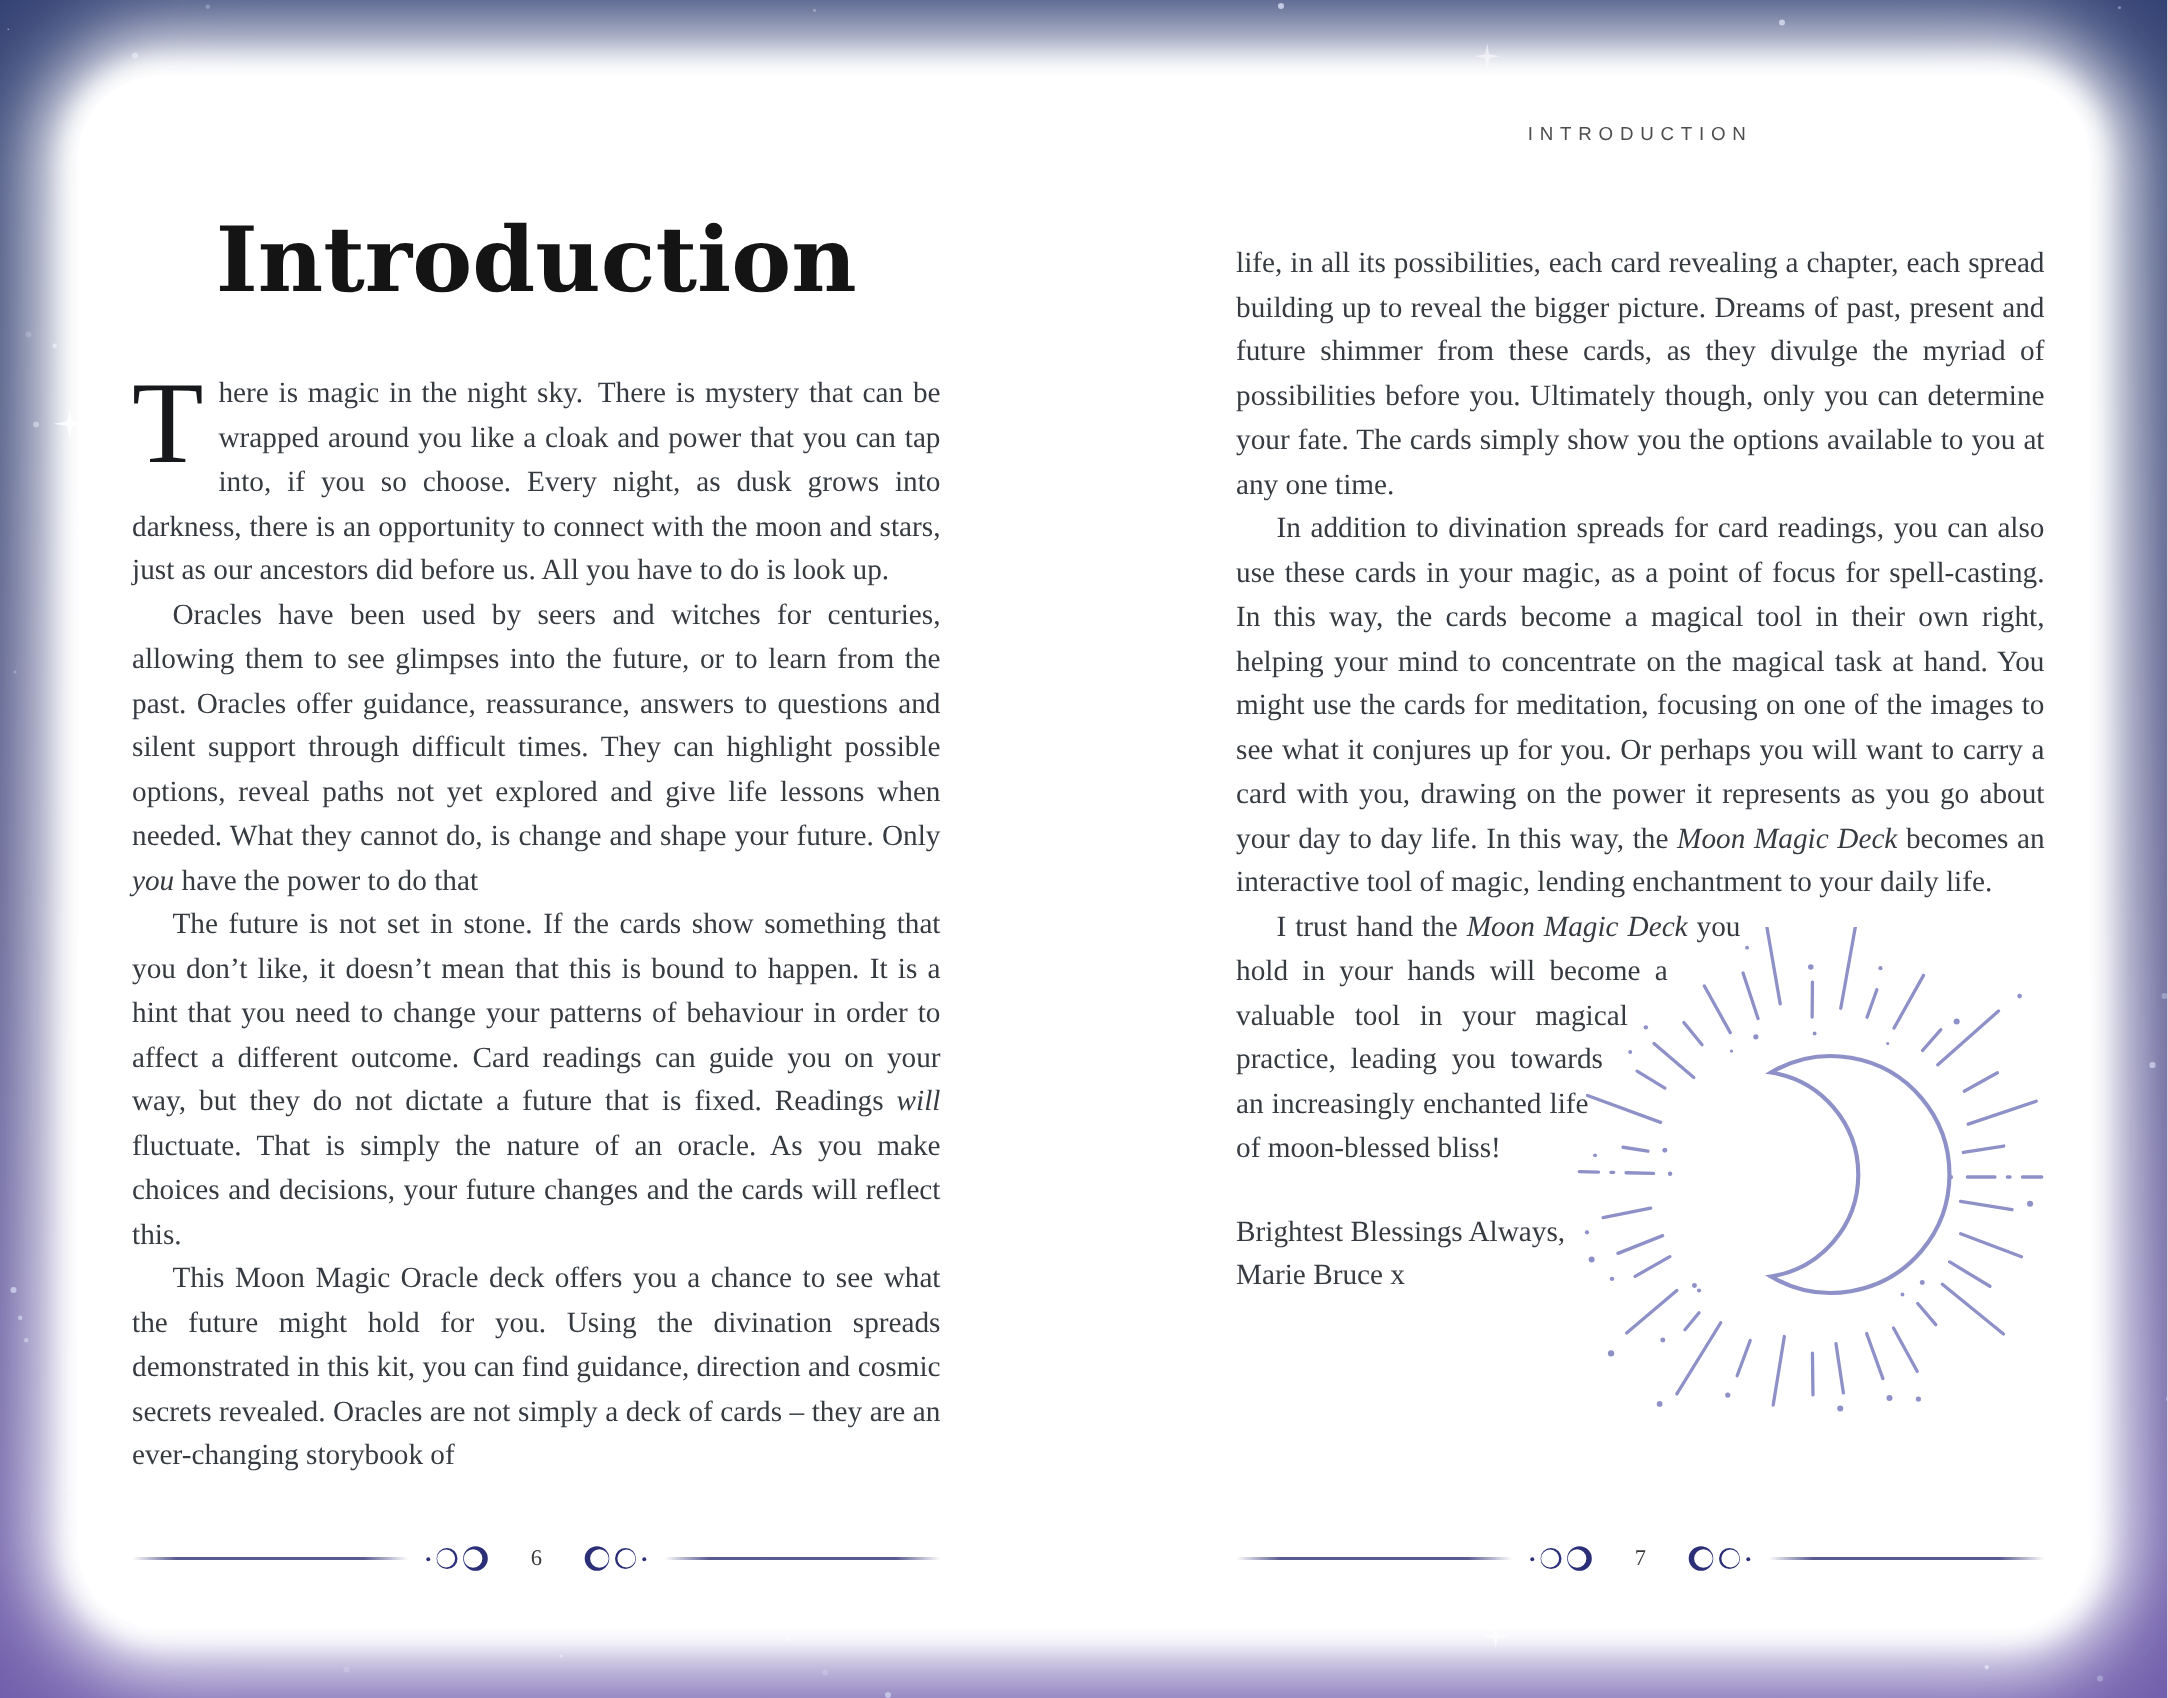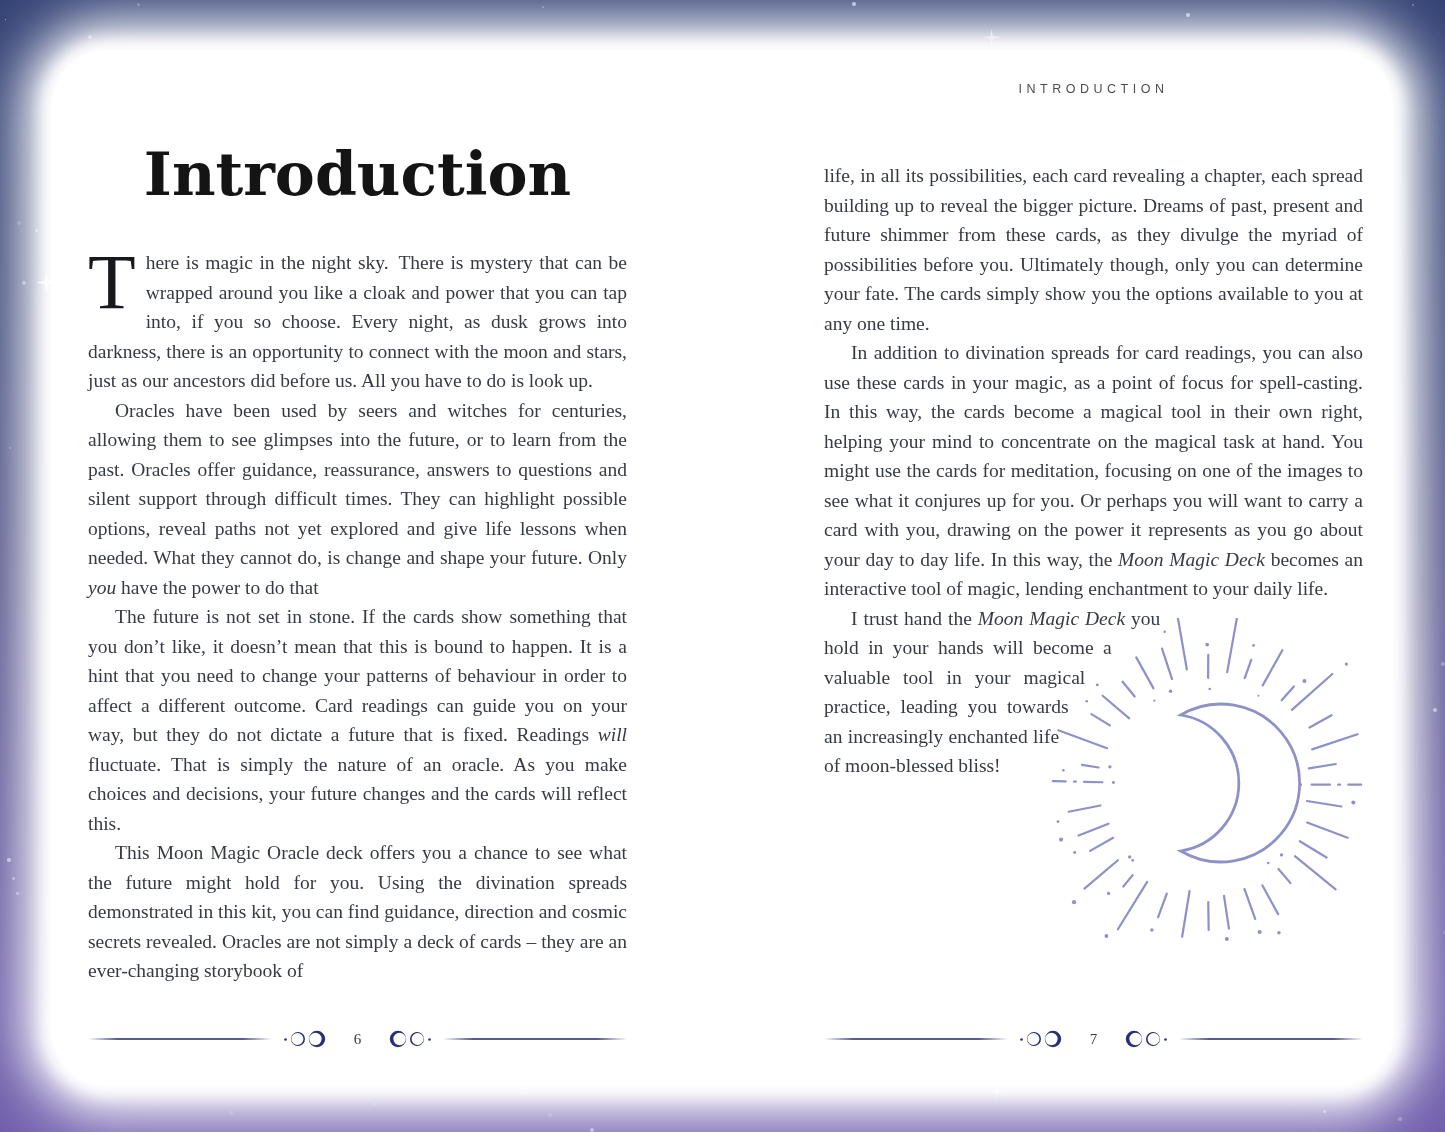--- a/index.html
+++ b/index.html
@@ -335,20 +335,22 @@
               <line x1="279.1" y1="213.1" x2="323.3" y2="229.7"></line>
               <circle cx="266.8" cy="190.1" r="1.9" fill="#8e90c8"></circle>
               <circle cx="329.5" cy="191.2" r="2.2" fill="#8e90c8"></circle>
               <line x1="279.0" y1="189.6" x2="316.4" y2="195.6"></line>
               <circle cx="272.0" cy="171.9" r="1.6" fill="#8e90c8"></circle>
               <line x1="284.0" y1="171.8" x2="338.0" y2="171.8" stroke-dasharray="20 9 2 9"></line>
             <path class="moon-crescent" d="M141.3,95.9 A86,86 0 1 1 141.3,244.1 A75,75 0 0 0 141.3,95.9 Z"></path>
           </svg>
           <span>I trust hand the </span><i>Moon Magic Deck</i><span> you hold in your hands will become a valuable tool in your magical practice, leading you towards an increasingly enchanted life of moon-blessed bliss!</span>
         </p>
+        <p class="signature sig2">Brightest Blessings Always,</p>
+        <p class="sig2">Marie Bruce x</p>
       </div>
     </div>
 
     <div class="page-footer footer-left">
       <div class="rule"></div>
       <svg class="moons" viewBox="0 0 46 20" aria-hidden="true">
         <circle cx="2.5" cy="10.5" r="1.3"></circle>
         <path fill-rule="evenodd" d="M8,10 a7,7 0 1,0 14,0 a7,7 0 1,0 -14,0 Z M8.4,10 a6,6 0 1,0 12,0 a6,6 0 1,0 -12,0 Z"></path>
         <path fill-rule="evenodd" d="M25.8,10 a8.2,8.2 0 1,0 16.4,0 a8.2,8.2 0 1,0 -16.4,0 Z M26.2,10 a6.2,6.2 0 1,0 12.4,0 a6.2,6.2 0 1,0 -12.4,0 Z"></path>
       </svg>

